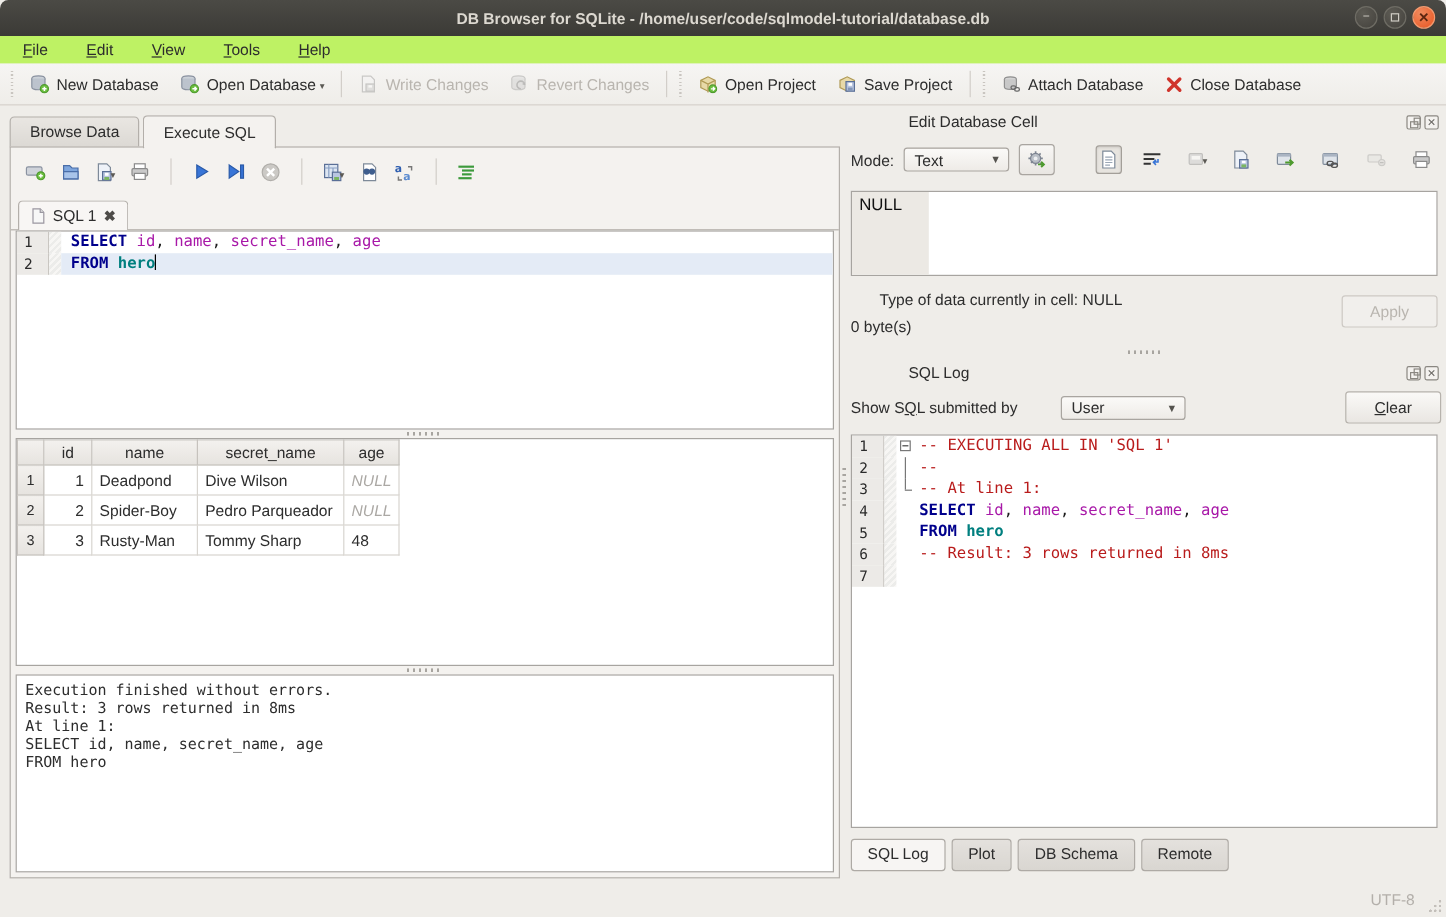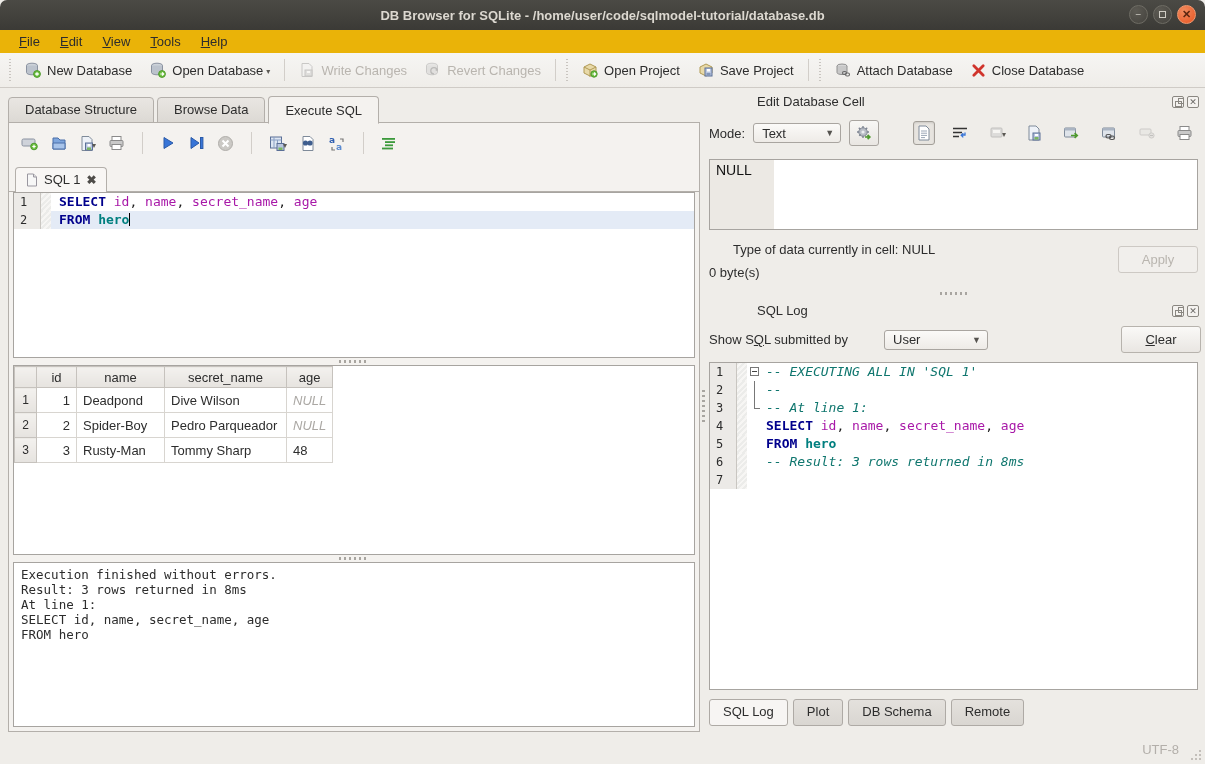--- a/index.html
+++ b/index.html
@@ -16,21 +16,21 @@
   .winbtn { width:19px; height:19px; border-radius:50%; display:flex; align-items:center;
     justify-content:center; font-size:10px; cursor:default; }
   .winbtn.dim { background:radial-gradient(circle at 35% 30%, #5d5b54, #44423d);
     border:1px solid #6e6c64; color:#cfccc4; }
   .winbtn.close { background:radial-gradient(circle at 35% 30%, #f08b5f, #e95420);
     border:1px solid #f29a70; color:#5d2610; font-weight:bold; font-size:11px; }
   .winbtn .sq { width:7px; height:7px; border:1.5px solid #cfccc4; display:block; }
 
   
   .menubar { position:absolute; left:0; top:30px; width:1205px; height:23px;
-    background:#eab308; display:flex; align-items:center; padding-left:10px; gap:2px; }
+    background:#bef264; display:flex; align-items:center; padding-left:10px; gap:14px; }
   .menu-item { padding:2px 9px; border-radius:3px; }
   .menu-item u { text-decoration:underline; }
 
   
   .toolbar { position:absolute; left:0; top:53px; width:1205px; height:35px;
     background:linear-gradient(#f6f5f3,#efede9); border-bottom:1px solid #cfcbc6;
     display:flex; align-items:center; padding-left:4px; }
   .drag-dots { width:6px; height:22px; margin:0 3px;
     background:repeating-linear-gradient(#c9c5c0 0 1px, transparent 1px 3px);
     background-size:2px 100%; background-repeat:repeat-y; background-position:2px 0; }
@@ -70,21 +70,21 @@
   .editor { height:166px; margin-top:0; }
   .code-line { display:flex; height:18px; }
   .ln { width:27px; background:#eceae7; color:#2b2b2b; padding-left:6px; flex:none;
     border-right:1px solid #c9c6c1; font-size:12px; }
   .hatch { width:10px; flex:none; background:repeating-linear-gradient(135deg,#ececea 0 2px,#f7f6f4 2px 4px); }
   .codetxt { flex:1; padding-left:8px; white-space:pre; }
   .code-line.current .codetxt { background:#e4ebf6; }
   .tok-kw { color:#00008c; font-weight:bold; }
   .tok-id { color:#a818a8; }
   .tok-tbl { color:#007f7f; font-weight:bold; }
-  .tok-cm { color:#0f766e;font-style:italic; }
+  .tok-cm { color:#b91c1c; }
   .tok-pl { color:#1a1a1a; }
   .caret { display:inline-block; width:1px; height:13px; background:#000; vertical-align:-2px; }
 
   .hsplit { height:7px; display:flex; align-items:center; justify-content:center; }
   .hsplit .dots { width:30px; height:3px;
     background:repeating-linear-gradient(90deg,#a8a5a0 0 2px, transparent 2px 5px); }
 
   .results-frame { margin:0 4px; height:190px; border:1px solid #a7a4a0; background:#fff; overflow:hidden; }
   table.results { border-collapse:collapse; font-size:13px; }
   .results th { background:linear-gradient(#f3f1ee,#e6e3df); border:1px solid #c6c2bd;
@@ -278,21 +278,20 @@
         <path d="M3 3l10 10M13 3L3 13" stroke="#d0342c" stroke-width="3" stroke-linecap="round"></path>
       </svg>
     <span>Close Database</span>
   </div>
 </div>
 
 <div class="workspace">
 
   <div class="left-pane">
     <div class="main-tabs">
-      <div class="mtab">Database Structure</div>
       <div class="mtab">Browse Data</div>
       <div class="mtab active">Execute SQL</div>
     </div>
 
     <div class="tab-frame">
 
       <div class="sql-toolbar">
         <div class="sbtn">
           <svg class="ic" width="18" height="16" viewBox="0 0 18 16">
               <rect x="1" y="4" width="13" height="7" rx="1.5" fill="#cfd3da" stroke="#8a92a0"></rect>

